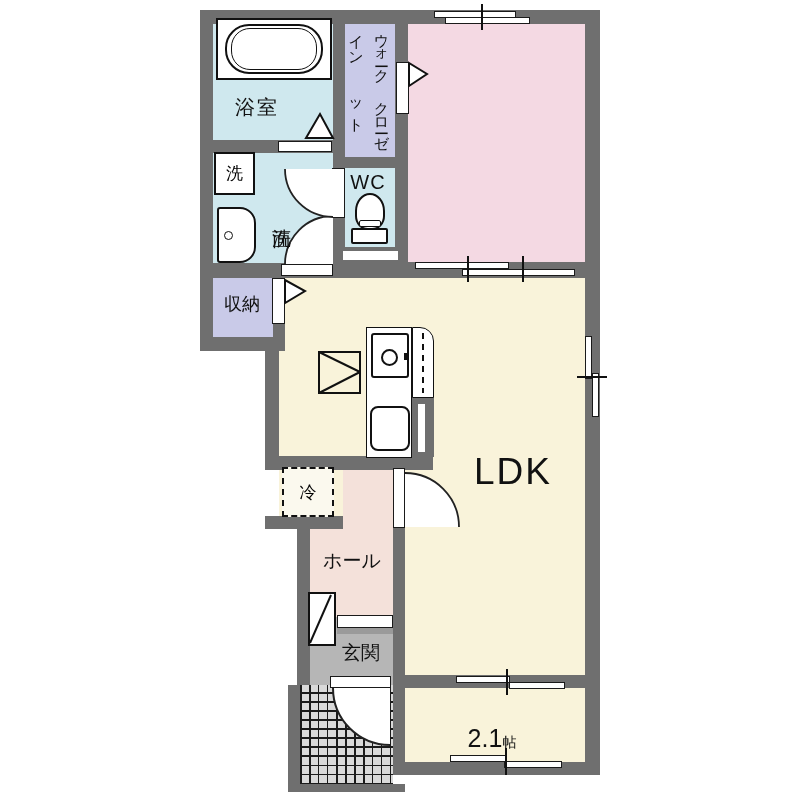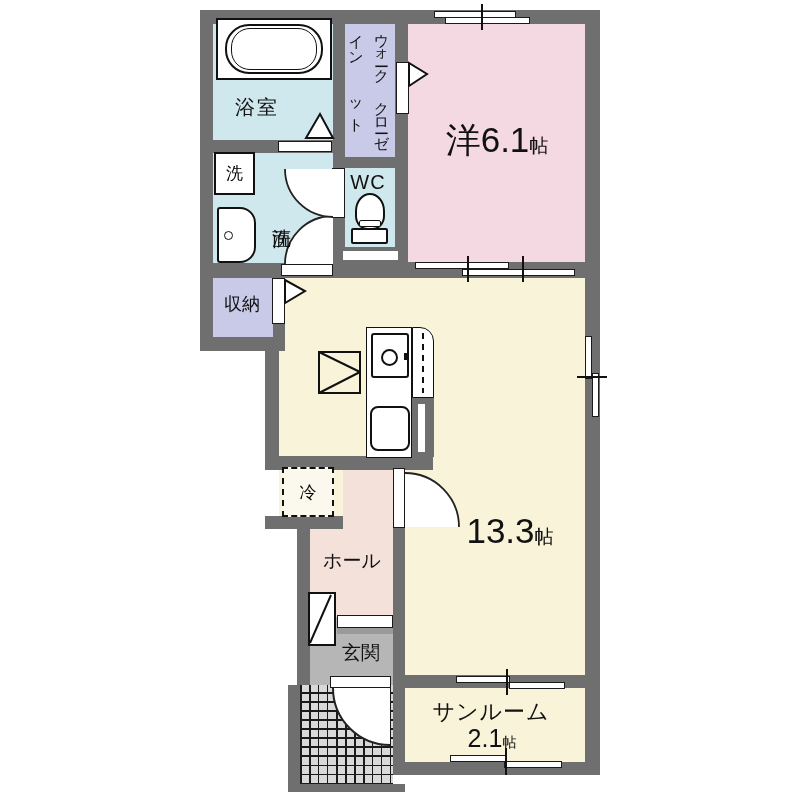--- a/index.html
+++ b/index.html
@@ -157,32 +157,26 @@
   <div class="lbl vtext" style="left:281px;top:216px;font-size:19px;letter-spacing:3px;">洗面</div>
 
   <div class="lbl" style="left:368px;top:182px;font-size:20px;letter-spacing:1px;">WC</div>
 
   <div class="vtext" style="position:absolute;left:343px;top:24px;width:52px;height:133px;display:flex;
               justify-content:center;align-items:center;font-size:15px;line-height:1.7;color:#111;">
     <span style="display:block;">ウォークイン</span>
     <span style="display:block;">クローゼット</span>
   </div>
 
-  <div class="lbl" style="left:497px;top:140px;">
-    <span style="font-size:35px;">洋6.1</span><span style="font-size:19px;">帖</span>
-  </div>
 
   <div class="lbl" style="left:242px;top:305px;font-size:18px;">収納</div>
 
-  <div class="lbl" style="left:510px;top:531px;">
-    <span style="font-size:35px;">13.3</span><span style="font-size:19px;">帖</span>
-  </div>
+  <div class="lbl" style="left:513px;top:472px;font-size:37px;letter-spacing:2px;">LDK</div>
 
   <div class="lbl" style="left:352px;top:561px;font-size:19px;">ホール</div>
 
   <div class="lbl" style="left:361px;top:653px;font-size:19px;">玄関</div>
 
-  <div class="lbl" style="left:491px;top:712px;font-size:22px;letter-spacing:1px;">サンルーム</div>
   <div class="lbl" style="left:492px;top:739px;">
     <span style="font-size:25px;">2.1</span><span style="font-size:14px;">帖</span>
   </div>
 
 </div>
 
 </body></html>

